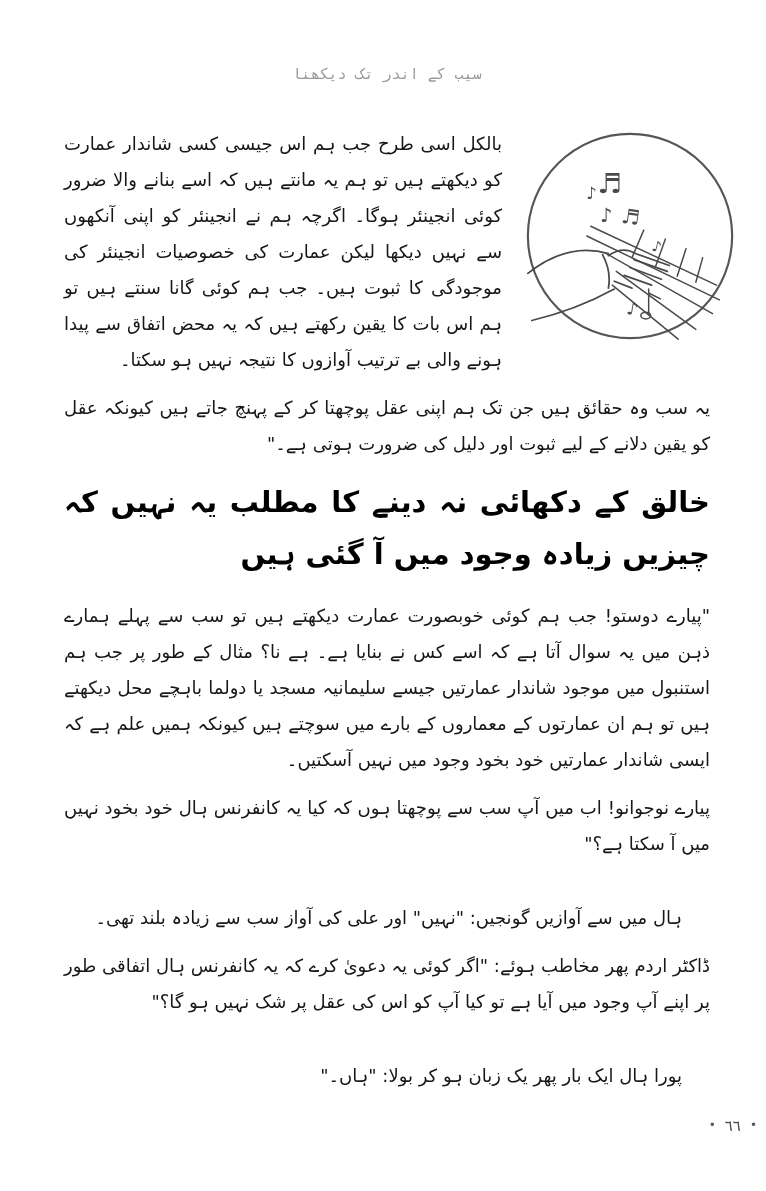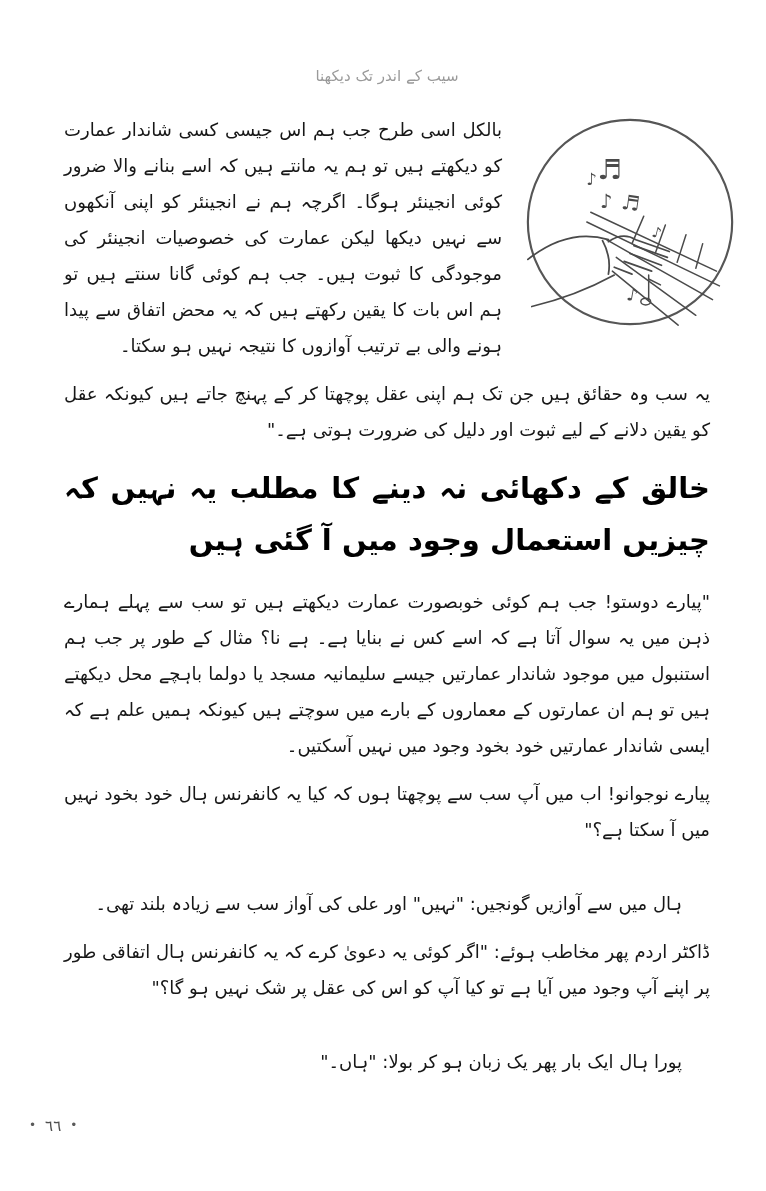--- a/index.html
+++ b/index.html
@@ -13,22 +13,23 @@
     padding: 66px 56px 0 64px;
     overflow: hidden;
     font-family: "DejaVu Sans", sans-serif;
     color: #171717;
   }
   .running-header {
     text-align: center;
     color: #9a9a9a;
     font-size: 15px;
     line-height: 20px;
-    margin-bottom: 26px;
+    margin-bottom: 40px;
     direction: rtl;
+    font-family: Liberation Mono, monospace;
   }
   .content {
     direction: rtl;
     text-align: justify;
     font-size: 18px;
     line-height: 36px;
   }
   .body-para { margin: 0 0 12px 0; }
   .body-para.indent { text-indent: 28px; margin-top: 38px; }
   .chapter-heading {
@@ -42,25 +43,24 @@
     float: right;               
     width: 226px;
     height: 220px;
     margin: 2px -34px 14px 16px; 
   }
   .illustration svg { display: block; width: 100%; height: 100%; }
   .footer {
     position: absolute;
     left: 0; right: 0;
     bottom: 56px;
-    text-align: left;
+    text-align: right;
     direction: rtl;
     color: #4f4f4f;
     font-size: 15px;
-    margin-left: 20px;
   }
   .footer .bullet {
     display: inline-block;
     color: #5a5a5a;
     font-size: 12px;
     margin: 0 9px;
     vertical-align: 2px;
   }
   .footer .num { letter-spacing: 1px; }
 </style>
@@ -111,21 +111,21 @@
           <text x="124" y="100" font-size="21" transform="rotate(8 130 92)">♬</text>
           <text x="146" y="128" font-size="15" transform="rotate(14 150 122)">♪</text>
           <text x="122" y="192" font-size="18" transform="rotate(10 126 186)">♪</text>
         </g>
       </svg>
     </div>
 
     <p class="body-para">بالکل اسی طرح جب ہم اس جیسی کسی شاندار عمارت کو دیکھتے ہیں تو ہم یہ مانتے ہیں کہ اسے بنانے والا ضرور کوئی انجینئر ہوگا۔ اگرچہ ہم نے انجینئر کو اپنی آنکھوں سے نہیں دیکھا لیکن عمارت کی خصوصیات انجینئر کی موجودگی کا ثبوت ہیں۔ جب ہم کوئی گانا سنتے ہیں تو ہم اس بات کا یقین رکھتے ہیں کہ یہ محض اتفاق سے پیدا ہونے والی بے ترتیب آوازوں کا نتیجہ نہیں ہو سکتا۔</p>
     <p class="body-para">یہ سب وہ حقائق ہیں جن تک ہم اپنی عقل پوچھتا کر کے پہنچ جاتے ہیں کیونکہ عقل کو یقین دلانے کے لیے ثبوت اور دلیل کی ضرورت ہوتی ہے۔"</p>
 
-    <h2 class="chapter-heading">خالق کے دکھائی نہ دینے کا مطلب یہ نہیں کہ چیزیں استعمال وجود میں آ گئی ہیں</h2>
+    <h2 class="chapter-heading">خالق کے دکھائی نہ دینے کا مطلب یہ نہیں کہ چیزیں زیادہ وجود میں آ گئی ہیں</h2>
 
     <p class="body-para">"پیارے دوستو! جب ہم کوئی خوبصورت عمارت دیکھتے ہیں تو سب سے پہلے ہمارے ذہن میں یہ سوال آتا ہے کہ اسے کس نے بنایا ہے۔ ہے نا؟ مثال کے طور پر جب ہم استنبول میں موجود شاندار عمارتیں جیسے سلیمانیہ مسجد یا دولما باہچے محل دیکھتے ہیں تو ہم ان عمارتوں کے معماروں کے بارے میں سوچتے ہیں کیونکہ ہمیں علم ہے کہ ایسی شاندار عمارتیں خود بخود وجود میں نہیں آسکتیں۔</p>
     <p class="body-para">پیارے نوجوانو! اب میں آپ سب سے پوچھتا ہوں کہ کیا یہ کانفرنس ہال خود بخود نہیں میں آ سکتا ہے؟"</p>
     <p class="body-para indent">ہال میں سے آوازیں گونجیں: "نہیں" اور علی کی آواز سب سے زیادہ بلند تھی۔</p>
     <p class="body-para">ڈاکٹر اردم پھر مخاطب ہوئے: "اگر کوئی یہ دعویٰ کرے کہ یہ کانفرنس ہال اتفاقی طور پر اپنے آپ وجود میں آیا ہے تو کیا آپ کو اس کی عقل پر شک نہیں ہو گا؟"</p>
     <p class="body-para indent">پورا ہال ایک بار پھر یک زبان ہو کر بولا: "ہاں۔"</p>
 
   </div>
 
   <div class="footer">

